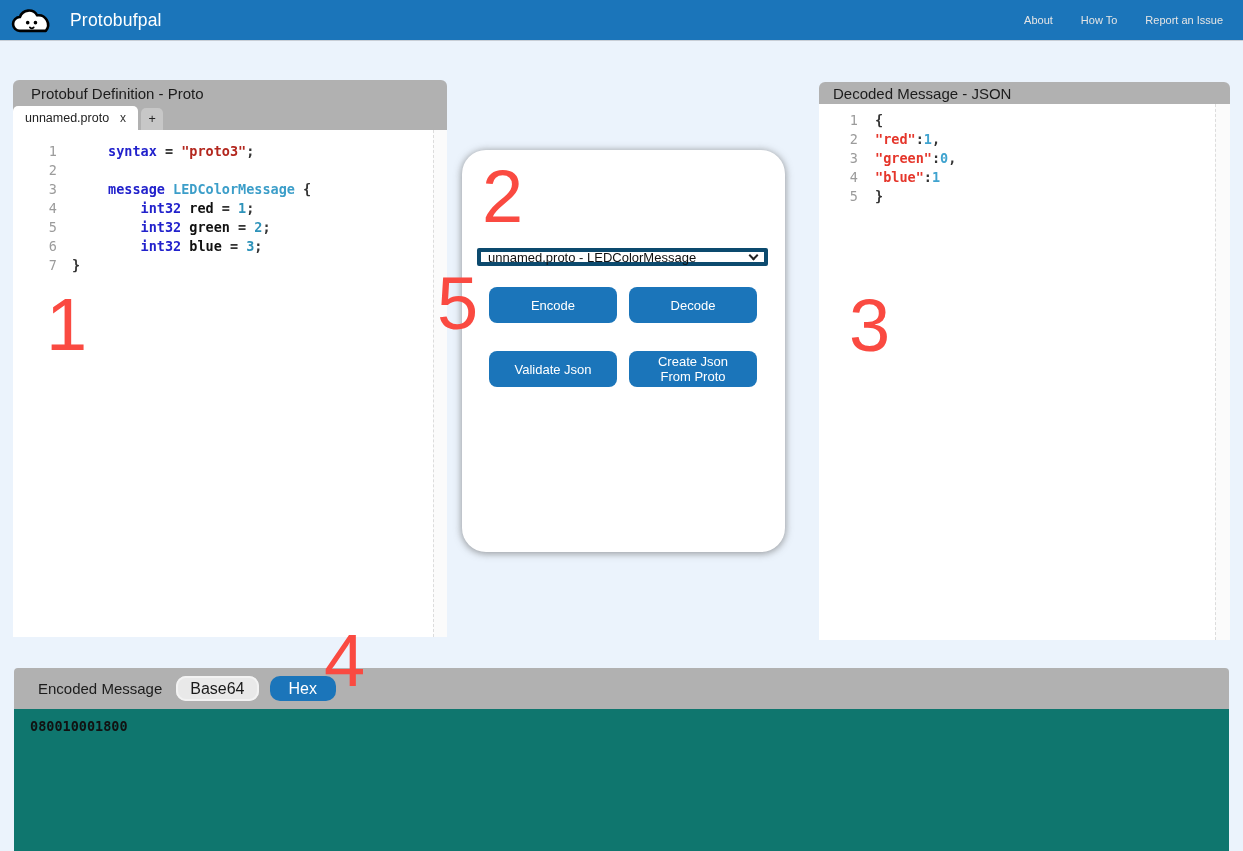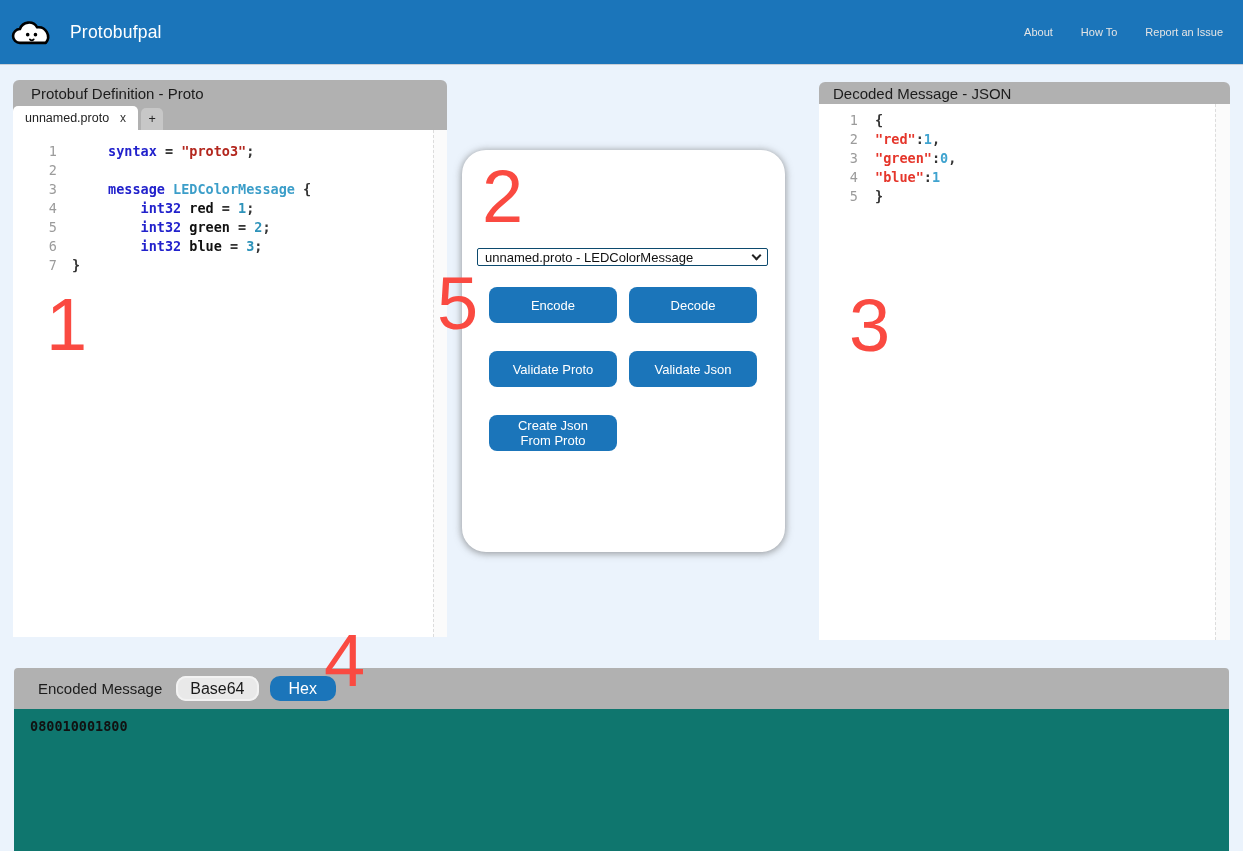--- a/index.html
+++ b/index.html
@@ -7,21 +7,21 @@
   body {
     position:relative;
     background:#ebf3fc;
     font-family:"Liberation Sans", sans-serif;
     overflow:hidden;
     color:#1a1a1a;
   }
 
   
   .navbar {
-    position:absolute; left:0; top:0; width:1243px; height:64px;
+    position:absolute; left:0; top:0; width:1243px; height:40px;
     background:var(--navbar-blue);
     display:flex; align-items:center;
     box-shadow:0 1px 0 rgba(0,0,0,.15);
     z-index:10;
   }
   .brand-logo { margin-left:10px; display:flex; align-items:center; }
   .brand-title { color:#fff; font-size:17.5px; margin-left:16px; letter-spacing:.2px; }
   .nav-links { margin-left:auto; display:flex; align-items:center; padding-right:6px; }
   .nav-link { color:#e5e5e5; font-size:11px; padding:0 14px; cursor:pointer; white-space:nowrap; }
 
@@ -78,21 +78,21 @@
 
   
   .card {
     position:absolute; left:462px; top:150px; width:323px; height:402px;
     background:#fff; border-radius:24px;
     box-shadow:0 1px 7px 1px rgba(90,90,90,.55);
     z-index:2;
   }
   .select-box {
     position:absolute; left:15px; top:98px; width:291px; height:18px;
-    background:#fff; border:1px solid #0c4a6e; border-radius:2px;
+    background:#fff; border:4px solid #0c4a6e; border-radius:2px;
     display:flex; align-items:center; padding:0 7px;
     font-size:13px; color:#111; cursor:pointer;
   }
   .select-chevron {
     margin-left:auto; width:7px; height:7px; margin-top:-4px;
     border-right:2px solid #222; border-bottom:2px solid #222;
     transform:rotate(45deg);
   }
   .btn-grid {
     position:absolute; left:27px; top:137px; width:268px;
@@ -197,21 +197,20 @@
 </div>
 
 <div class="card">
   <div class="select-box">
     <span>unnamed.proto - LEDColorMessage</span>
     <span class="select-chevron"></span>
   </div>
   <div class="btn-grid">
     <button class="blue-btn">Encode</button>
     <button class="blue-btn">Decode</button>
-    <button class="blue-btn">Validate Proto</button>
     <button class="blue-btn">Validate Json</button>
     <button class="blue-btn">Create Json
 From Proto</button>
   </div>
 </div>
 
 <div class="panel json-panel">
   <div class="panel-head">
     <span>Decoded Message - JSON</span>
   </div>

